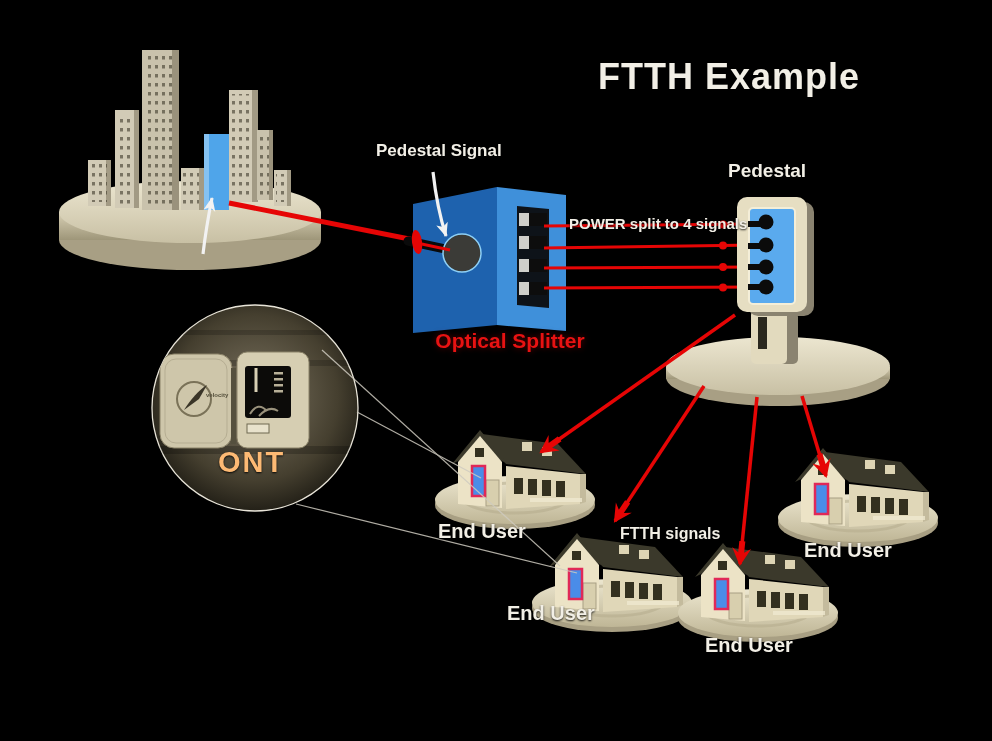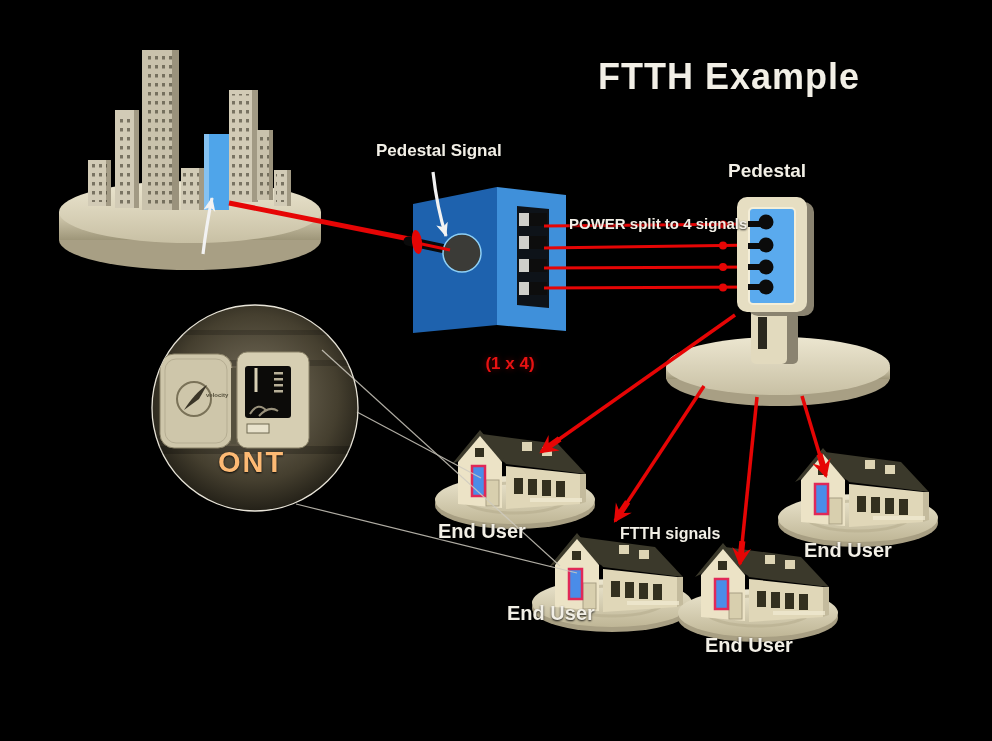--- a/index.html
+++ b/index.html
@@ -237,20 +237,20 @@
     <line x1="704" y1="386" x2="615" y2="521" marker-end="url(#marrow)"></line>
     <line x1="757" y1="397" x2="740" y2="564" marker-end="url(#marrow)"></line>
     <line x1="802" y1="396" x2="826" y2="476" marker-end="url(#marrow)"></line>
   </g>
 </svg>
 
   <div class="lbl lbl-title">FTTH Example</div>
   <div class="lbl lbl-incoming">Pedestal Signal</div>
   <div class="lbl lbl-pedestal">Pedestal</div>
   <div class="lbl lbl-power">POWER split to 4 signals</div>
-  <div class="lbl lbl-ratio">(1 x 4)</div>
+  <div class="lbl lbl-splitter">Optical Splitter</div>
   <div class="lbl lbl-ont">ONT</div>
   <div class="lbl lbl-ftth">FTTH signals</div>
   <div class="lbl lbl-eu eu1">End User</div>
   <div class="lbl lbl-eu eu2">End User</div>
   <div class="lbl lbl-eu eu3">End User</div>
   <div class="lbl lbl-eu eu4">End User</div>
 </div>
 
 </body></html>

